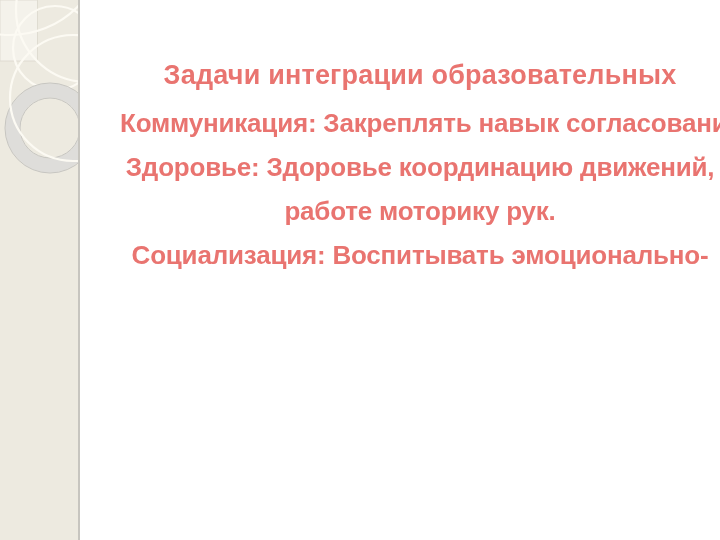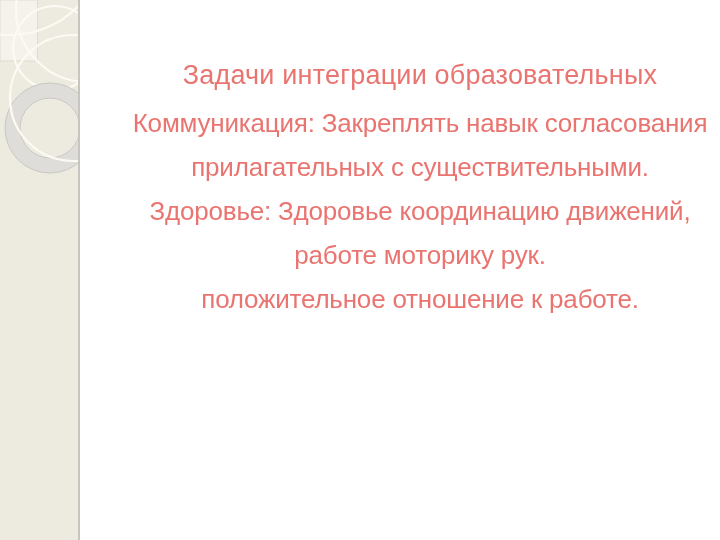--- a/index.html
+++ b/index.html
@@ -48,21 +48,21 @@
   }
   
   .content {
     position: absolute;
     left: 80px;
     right: 0;
     top: 0;
     padding: 49px 0 0 40px;
     text-align: center;
     color: var(--text-color, #E97470);
-    font-weight: normal;
+    font-weight: bold;
   }
   .title {
     font-size: 27px;
     line-height: 52px;
     letter-spacing: 0.2px;
   }
   .body-text {
     font-size: 26px;
     line-height: 44px;
     letter-spacing: -0.2px;
@@ -86,20 +86,19 @@
       <circle cx="73" cy="98" r="63" class="thin-circle"></circle>
     </svg>
   </div>
 
   <div class="content">
     <div class="title">
       <div class="line">Задачи интеграции образовательных</div>
     </div>
     <div class="body-text">
       <div class="line">Коммуникация: Закреплять навык согласования</div>
-      <div class="line">прилагательных с существительными.</div>
       <div class="line">Здоровье: Здоровье координацию движений,</div>
       <div class="line">работе моторику рук.</div>
-      <div class="line">положительное отношение к работе.</div>
+      <div class="line">Социализация: Воспитывать эмоционально-</div>
     </div>
   </div>
 
 </div>
 
 </body></html>

